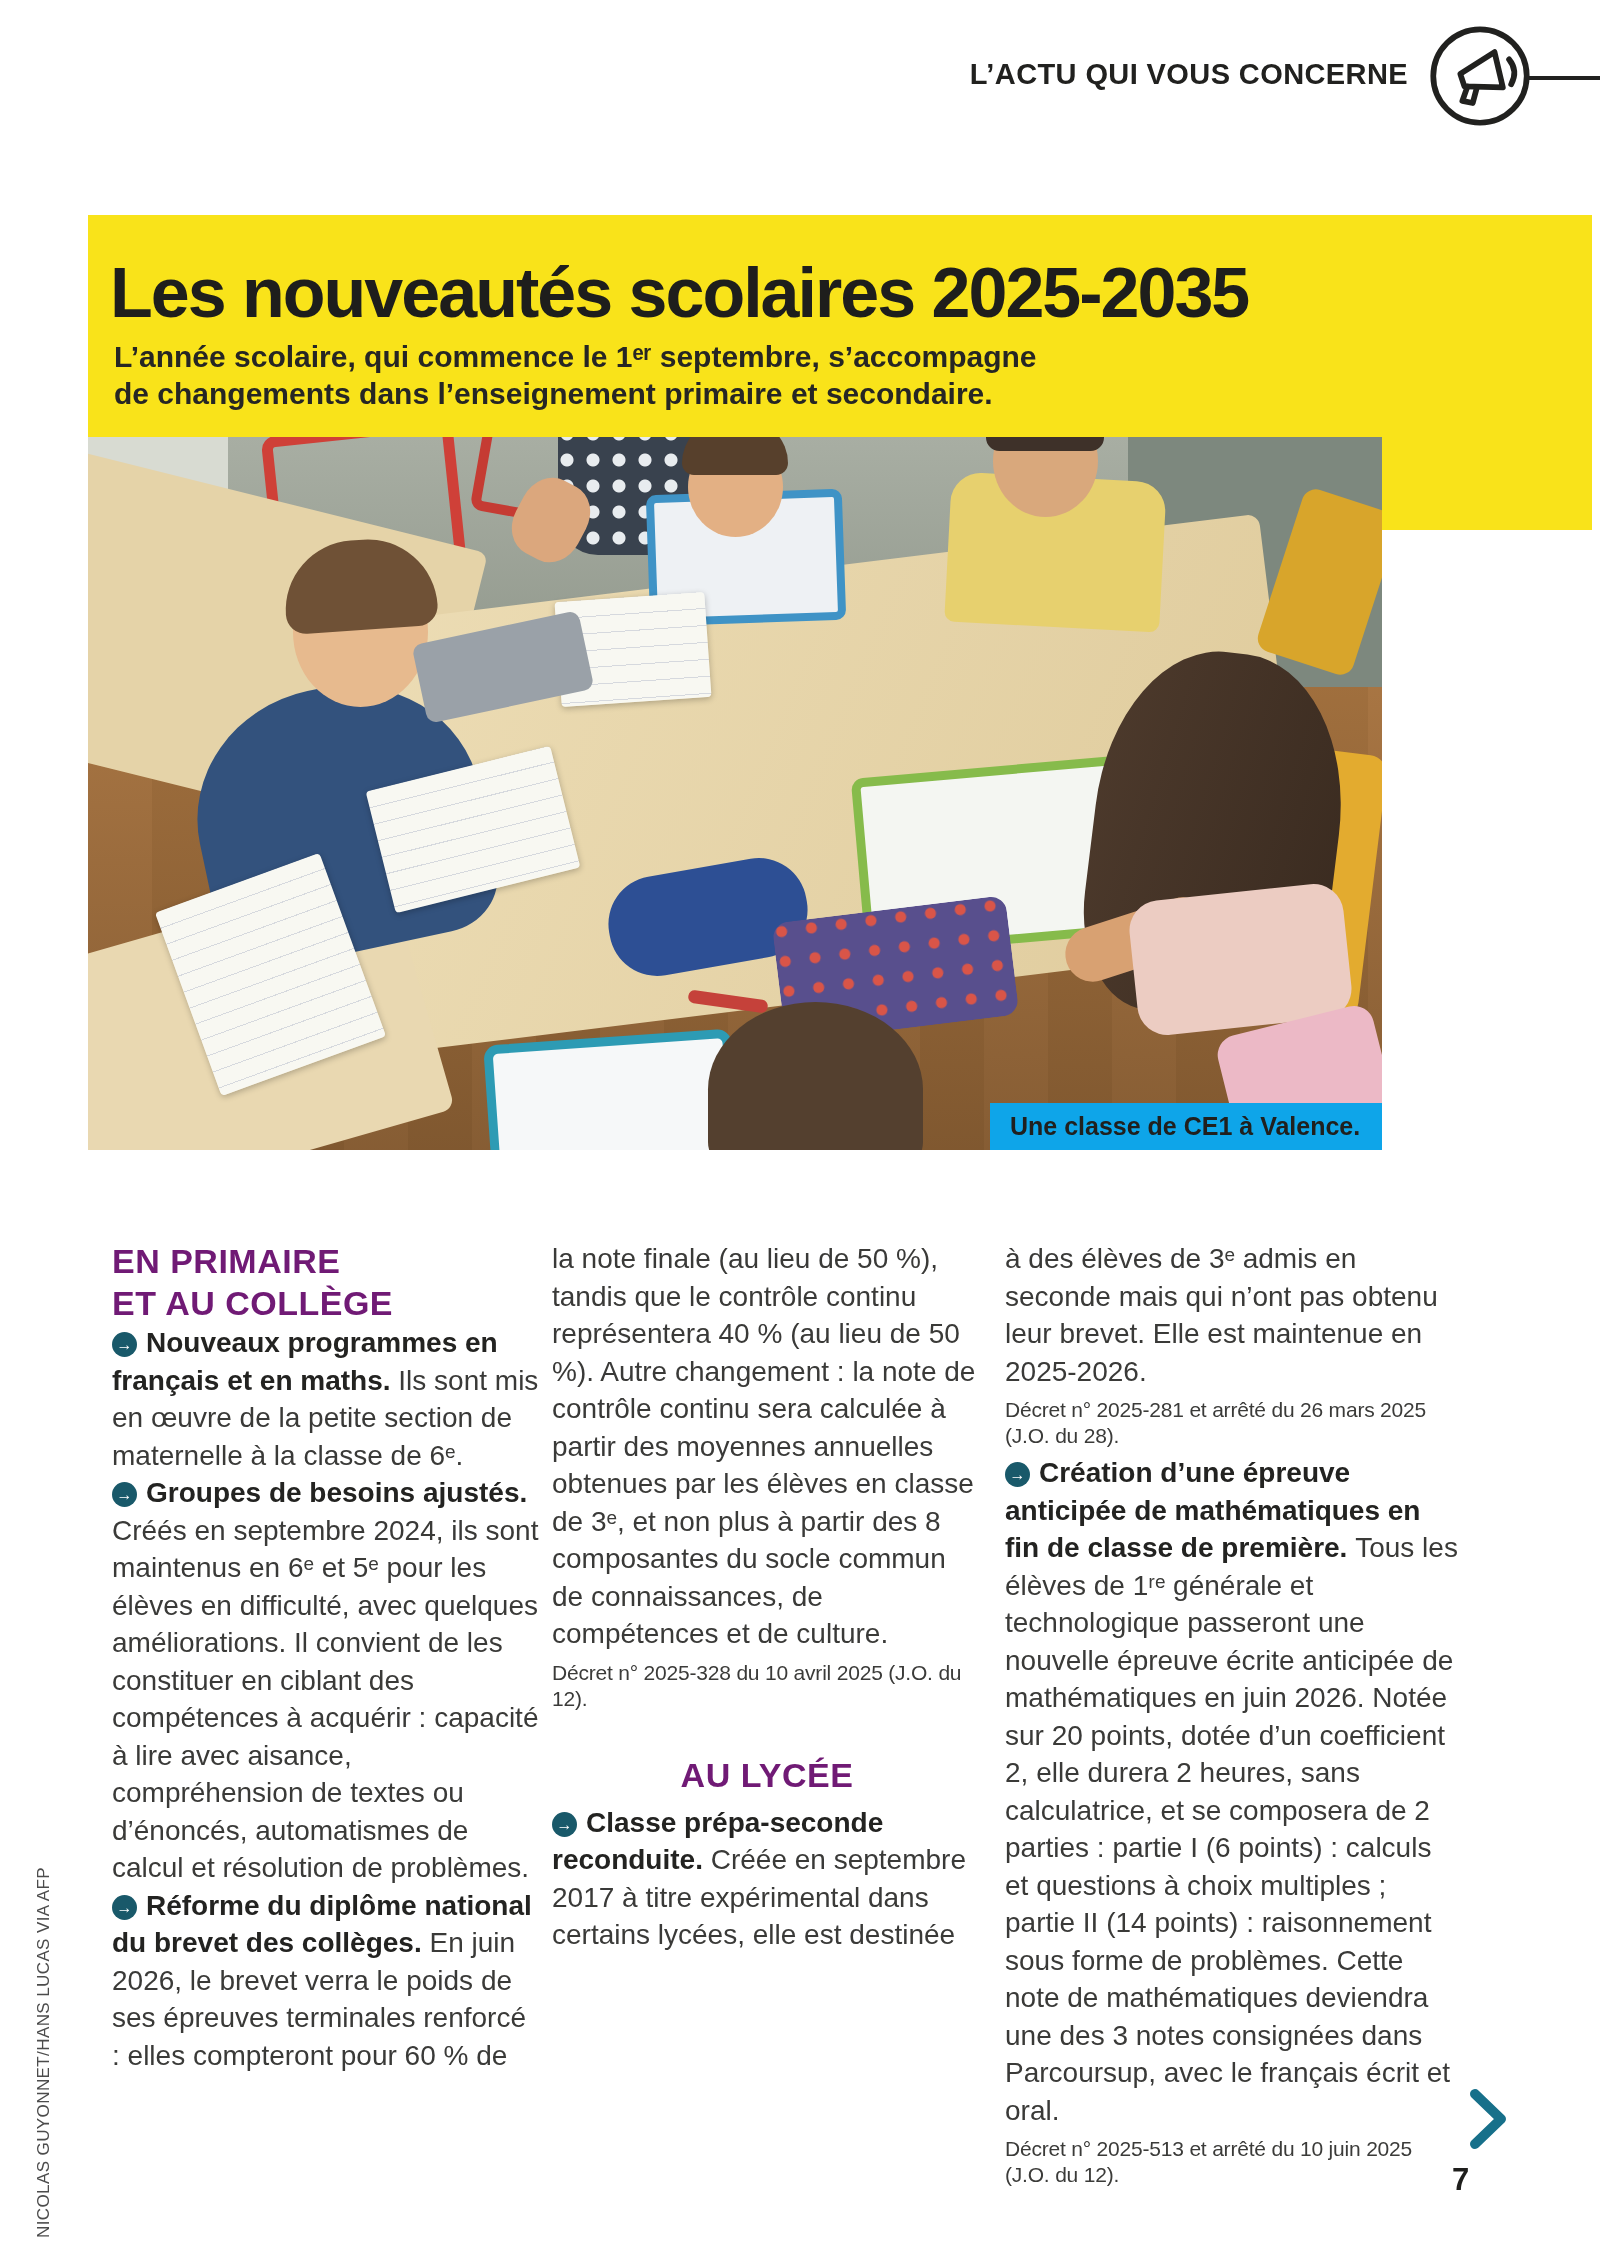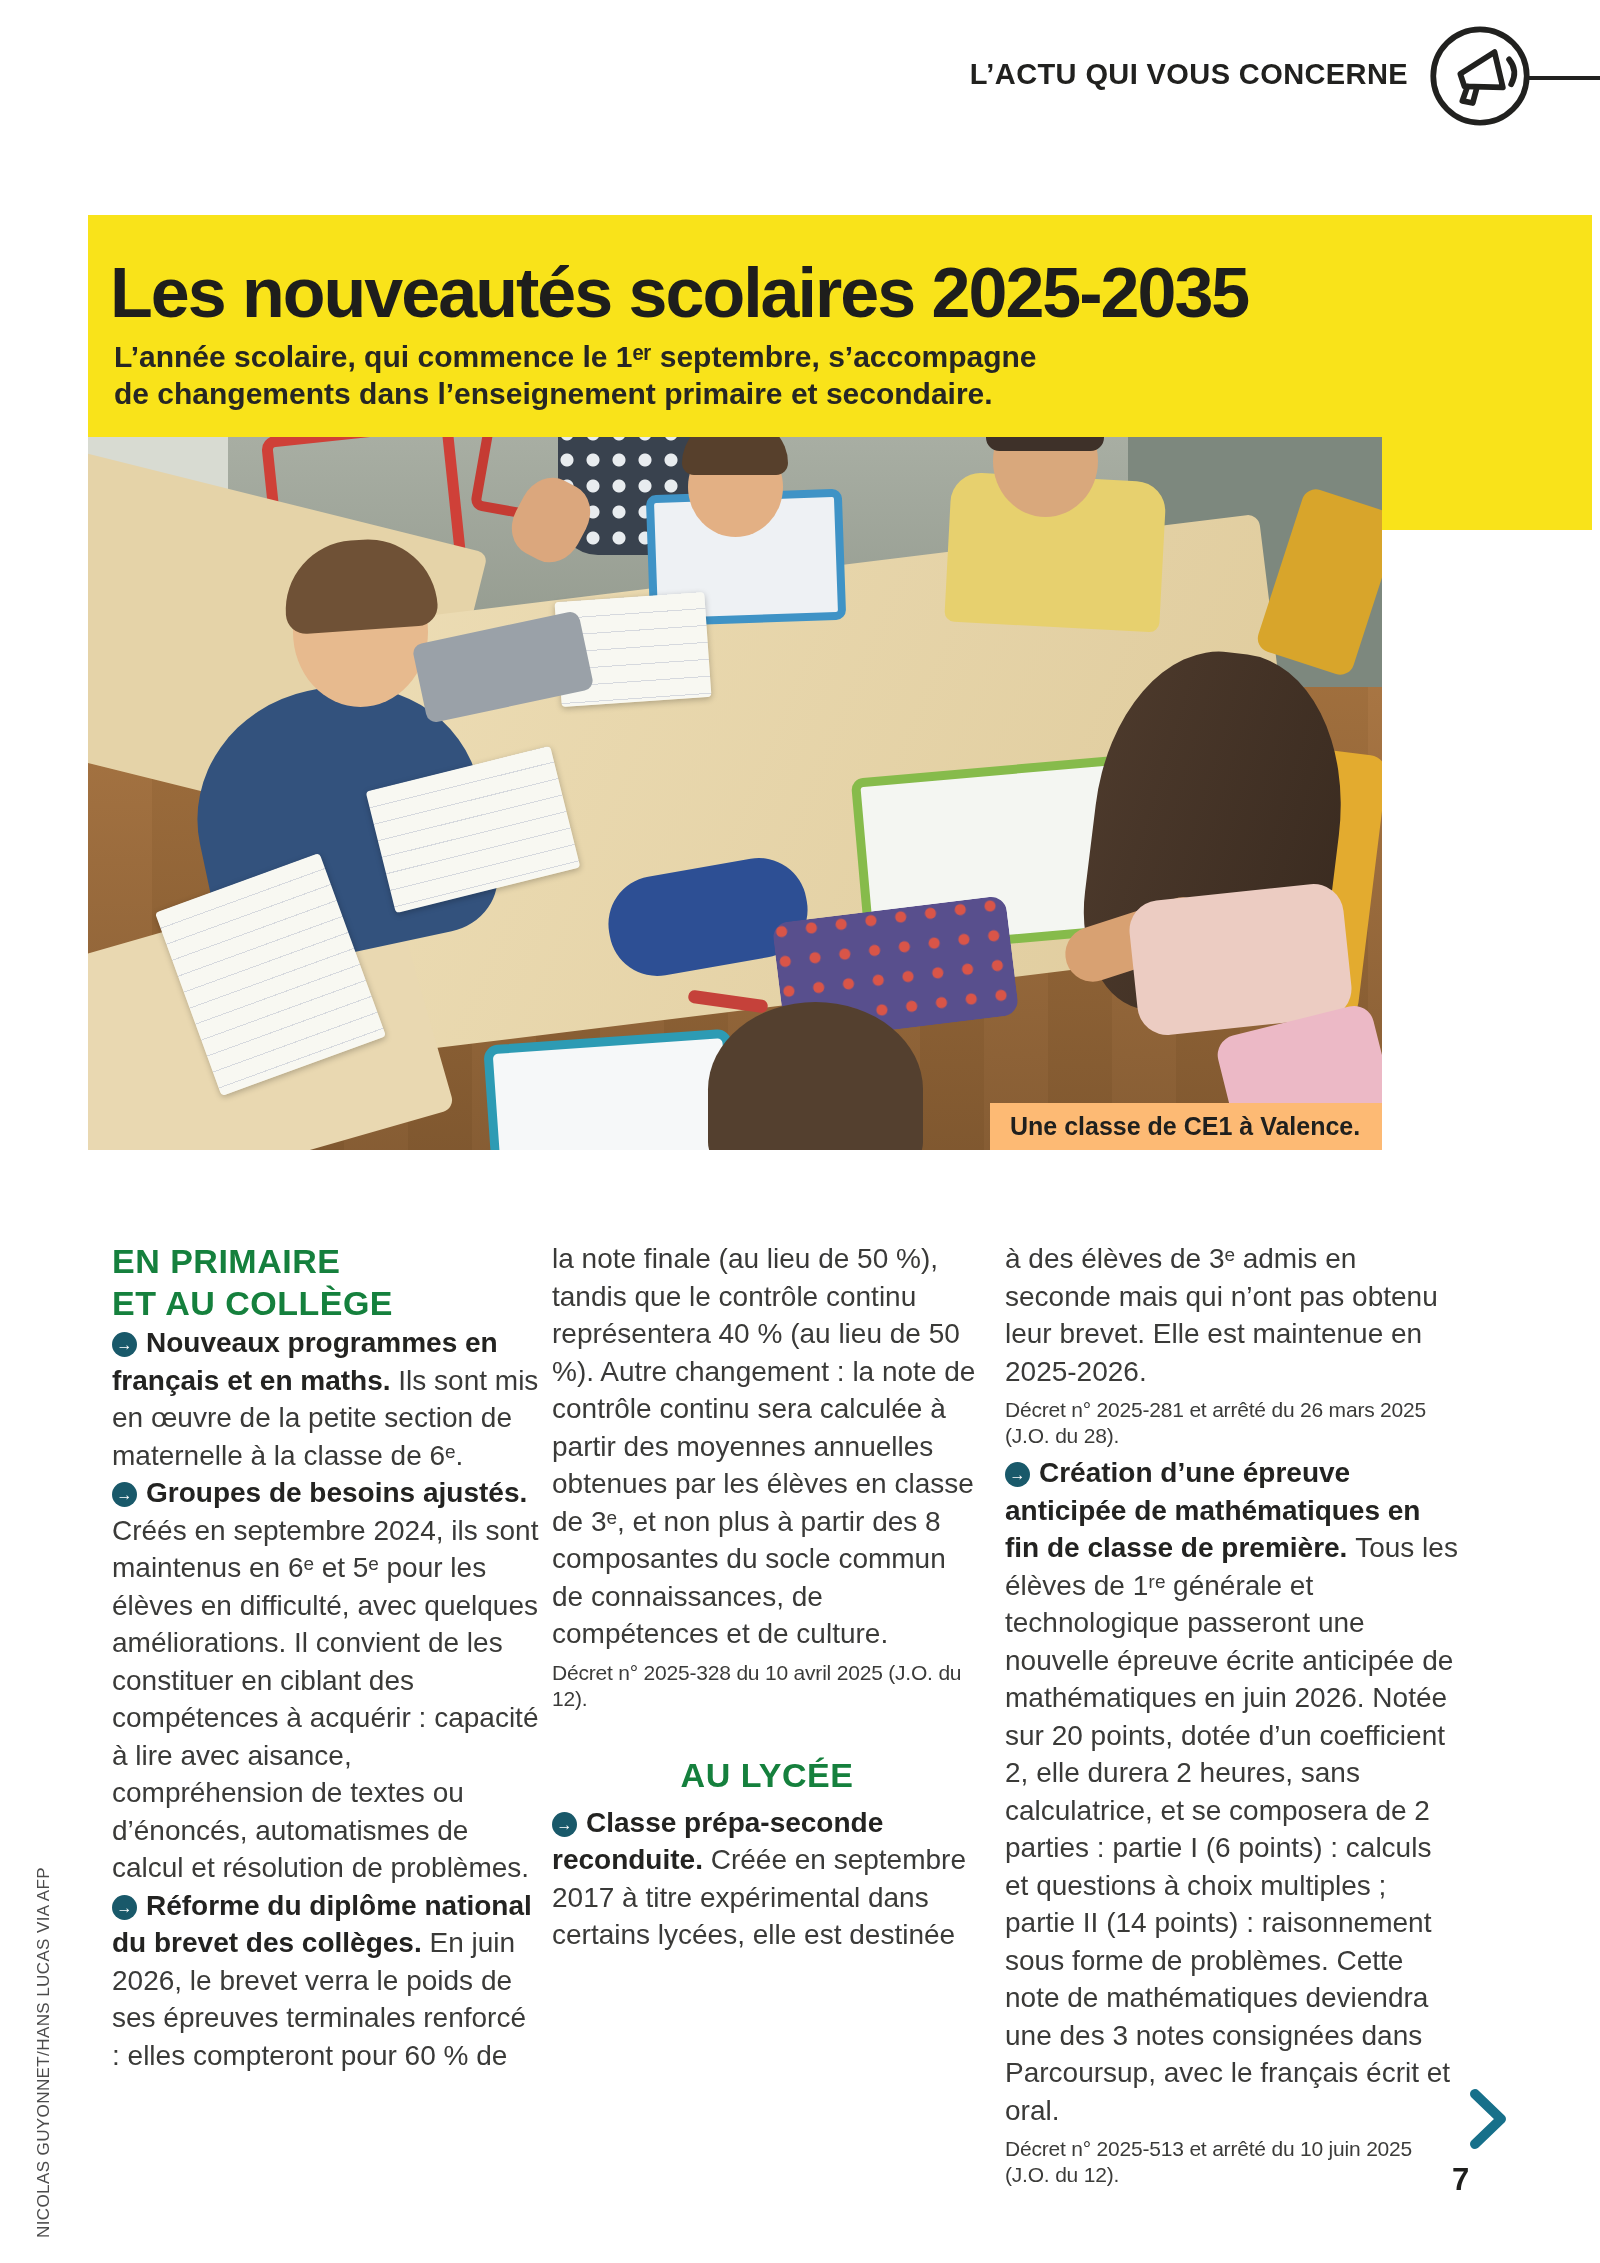--- a/index.html
+++ b/index.html
@@ -19,33 +19,33 @@
              font-size:42px;font-weight:800;letter-spacing:1px;padding:14px 28px 17px 24px;}
   .title{position:absolute;left:110px;top:254px;margin:0;font-size:70px;line-height:78px;
          font-weight:800;letter-spacing:-2px;color:#1e1e1c;white-space:nowrap;}
   .subtitle{position:absolute;left:114px;top:338px;font-size:30px;line-height:37px;
             font-weight:700;color:#262624;}
 
   
   .photo{position:absolute;left:88px;top:437px;width:1294px;height:713px;overflow:hidden;
          background:#8f968a;}
   .caption{position:absolute;right:0;bottom:0;min-width:392px;box-sizing:border-box;
-           background:#fdba74;color:#20201e;font-size:25px;font-weight:700;
+           background:#0ea5e9;color:#20201e;font-size:25px;font-weight:700;
            padding:9px 16px 9px 20px;}
   .credit{position:absolute;left:34px;top:1778px;height:460px;font-size:17px;color:#4c4c4c;
           letter-spacing:.4px;writing-mode:vertical-rl;transform:rotate(180deg);
           white-space:nowrap;}
 
   
   .col{position:absolute;top:1240px;}
   .col1{left:112px;width:428px;}
   .col2{left:552px;width:430px;}
   .col3{left:1005px;width:455px;}
   .col h2{margin:0;font-size:34px;line-height:42px;font-weight:800;letter-spacing:.5px;
-          color:#15803d;}
+          color:#701a75;}
   .col h2.gap{margin-top:42px;margin-bottom:8px;text-align:center;}
   .col p{margin:0;font-size:28px;line-height:37.5px;color:#3a3a38;}
   .col p strong{font-weight:700;color:#232321;}
   .col p.note{font-size:21px;line-height:26px;margin:7px 0 5px;letter-spacing:-.2px;
               color:#3b3b39;}
   .bullet{display:inline-block;width:25px;height:25px;border-radius:50%;background:#19596A;
           color:#ffffff;font-size:16px;font-weight:700;line-height:25px;text-align:center;
           margin-right:9px;transform:translateY(-2px);}
 
   

